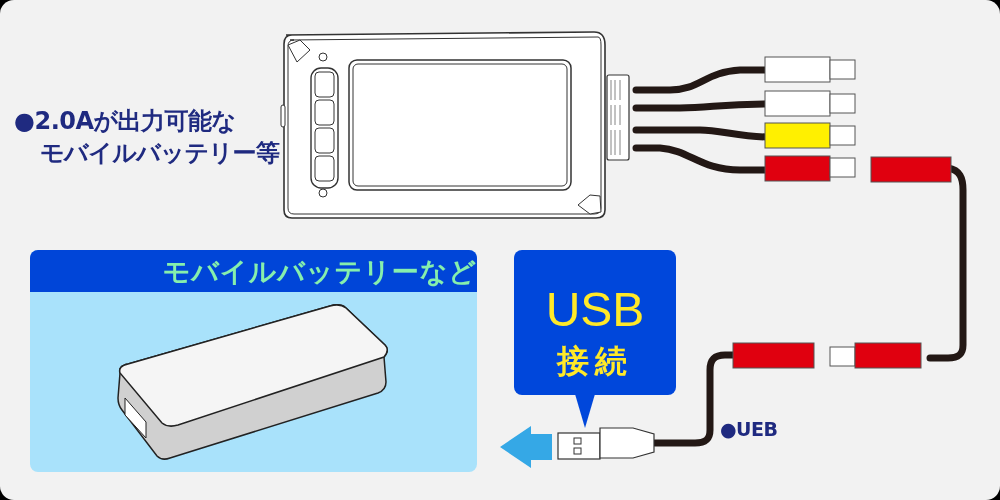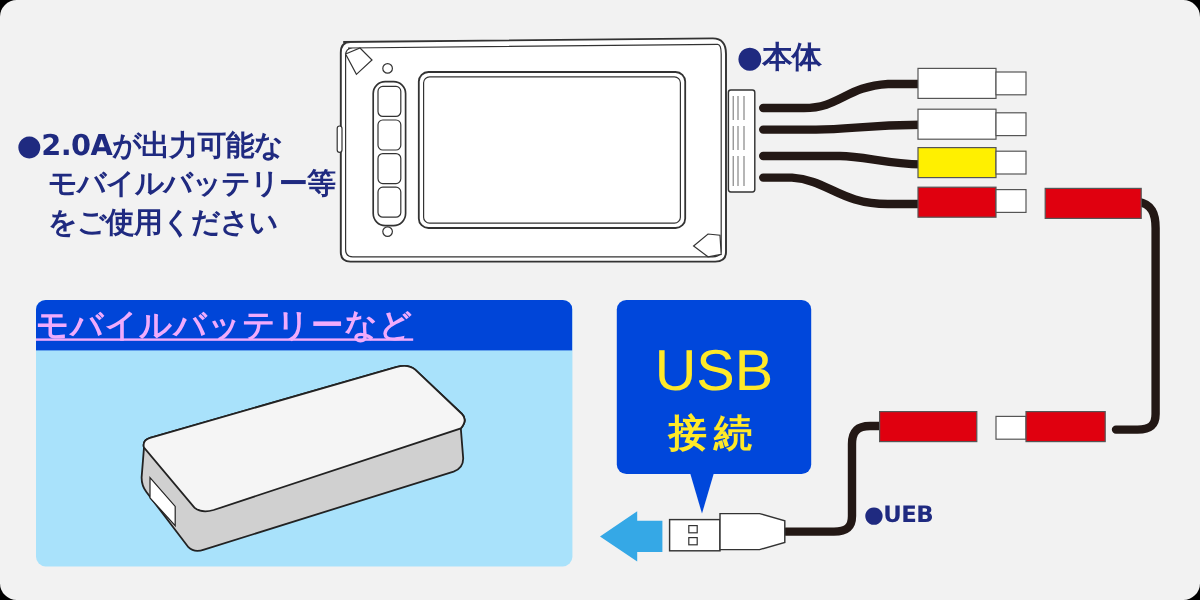--- a/index.html
+++ b/index.html
@@ -7,21 +7,21 @@
   .canvas { position: absolute; left: 0; top: 0; width: 1000px; height: 500px; background: #f2f2f2; border-radius: 14px; overflow: hidden; }
   .navy { color: #1f2a80; font-weight: bold; }
   .note { position: absolute; font-size: 24px; line-height: 32px; letter-spacing: -0.5px; }
   .note .dot { color: #1f2a80; }
   #note-power { left: 14px; top: 84px; margin-top: 21px; }
   #note-power .line2, #note-power .line3 { padding-left: 26px; }
   #note-body { left: 614px; top: 32px; font-size: 25px; }
   #note-cable { left: 720px; top: 411px; font-size: 19px; line-height: 36px; }
   #note-cable .line2 { padding-left: 26px; }
   .battery-panel { position: absolute; left: 30px; top: 250px; width: 447px; height: 222px; border-radius: 8px; overflow: hidden; background: #a9e2fb; }
-  .battery-title { height: 42px; background: #0045d8; color: #f0abfc; font-weight: bold; font-size: 27px; text-align: left; line-height: 44px; letter-spacing: 1px; text-decoration: underline; }
+  .battery-title { height: 42px; background: #0045d8; color: #86efac; font-weight: bold; font-size: 27px; text-align: right; line-height: 44px; letter-spacing: 1px; }
   .bubble { position: absolute; left: 514px; top: 250px; width: 162px; height: 145px; background: #0047db; border-radius: 8px; color: #ffe928; text-align: center; font-family: "Liberation Sans", sans-serif; }
   .bubble .usb { font-size: 48px; line-height: 52px; margin-top: 34px; }
   .bubble .conn { font-size: 32px; line-height: 50px; font-weight: bold; font-family: "DejaVu Sans", sans-serif; letter-spacing: 6px; }
   .bubble-tail { position: absolute; left: 575px; top: 394px; width: 0; height: 0; border-left: 10px solid transparent; border-right: 10px solid transparent; border-top: 34px solid #0047db; }
   svg { position: absolute; left: 0; top: 0; }
 </style>
 </head>
 <body>
 
 <div class="canvas">
@@ -102,26 +102,22 @@
     <g>
       <path d="M120,373 Q118,366 128,364 L330,306 Q340,303 346,308 L385,345 Q390,350 384,357 L386,382 Q386,390 378,393 L170,458 Q162,461 157,456 L122,410 Q118,405 118,398 Z" fill="#d0d0d0" stroke="#222" stroke-width="1.5"></path>
       <path d="M120,373 Q118,366 128,364 L330,306 Q340,303 346,308 L385,345 Q390,350 384,357 L178,425 Q168,428 162,423 Z" fill="#f5f5f5" stroke="#222" stroke-width="1.5"></path>
       <path d="M125,398 L146,422 L146,438 L125,415 Z" fill="#fff" stroke="#222" stroke-width="1"></path>
     </g>
   </svg>
 
   <div class="note" id="note-power">
     <div class="navy"><span class="dot">●</span><span>2.0Aが出力可能な</span></div>
     <div class="navy line2">モバイルバッテリー等</div>
-    <div class="navy line3">をご使用ください</div>
   </div>
 
-  <div class="note navy" id="note-body">
-    <span class="dot">●</span><span>本体</span>
-  </div>
 
   <div class="note" id="note-cable">
     <div class="navy"><span class="dot">●</span><span>UEB</span></div>
   </div>
 
   <div style="position:absolute;left:358px;top:40px;font-family:'Liberation Sans',sans-serif;font-weight:bold;font-style:italic;font-size:15px;color:#222;letter-spacing:0.5px;">DELTA</div>
 
   <div class="bubble">
     <div class="usb">USB</div>
     <div class="conn">接続</div>

